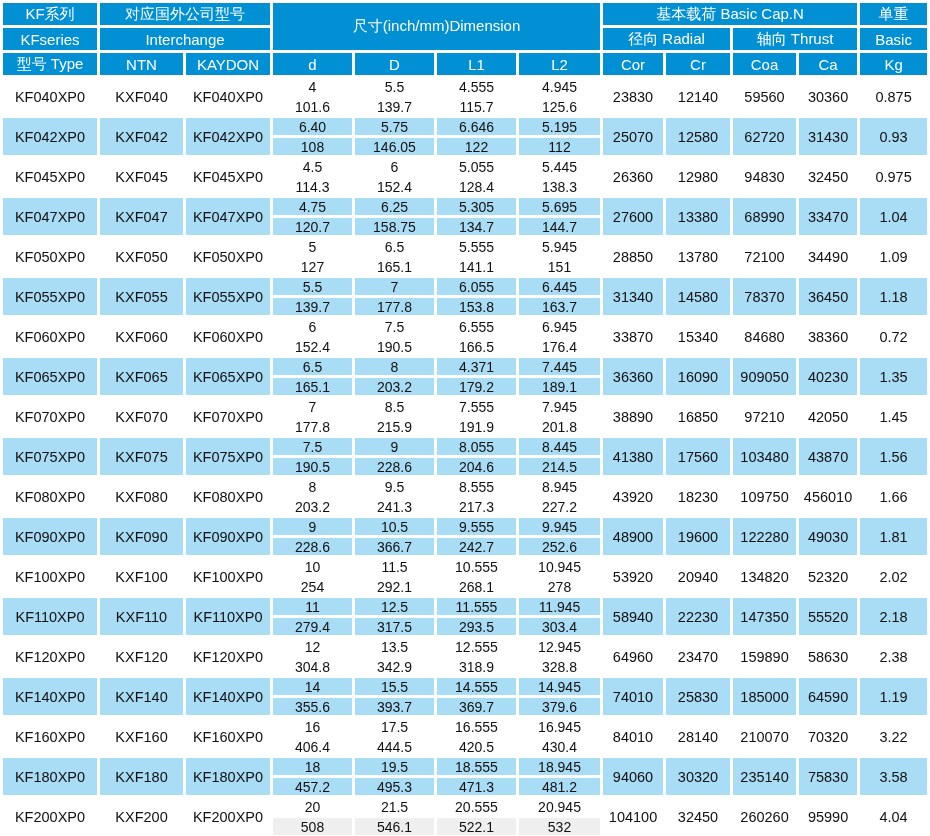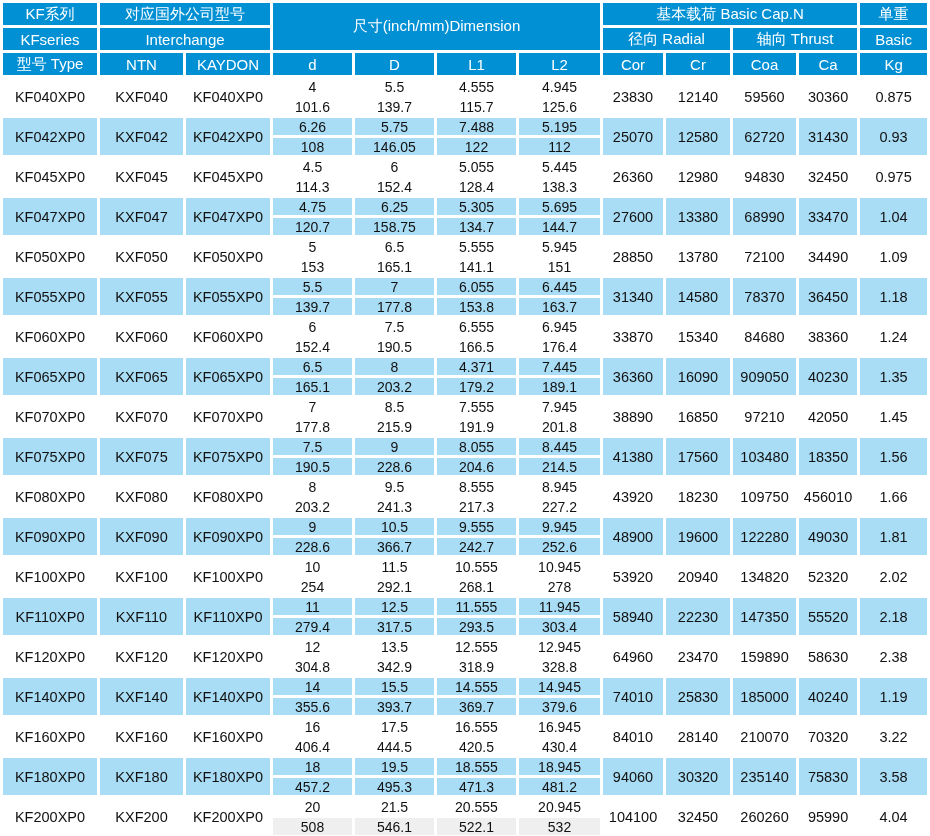--- a/index.html
+++ b/index.html
@@ -148,33 +148,33 @@
         <td>59560</td>
         <td>30360</td>
         <td>0.875</td>
       </tr>
       <tr class="alt">
         <td>KF042XP0</td>
         <td>KXF042</td>
         <td>KF042XP0</td>
         <td class="dim">
           <div class="dimwrap">
-            <div>6.26</div>
+            <div>6.40</div>
             <div>108</div>
           </div>
         </td>
         <td class="dim">
           <div class="dimwrap">
             <div>5.75</div>
             <div>146.05</div>
           </div>
         </td>
         <td class="dim">
           <div class="dimwrap">
-            <div>7.488</div>
+            <div>6.646</div>
             <div>122</div>
           </div>
         </td>
         <td class="dim">
           <div class="dimwrap">
             <div>5.195</div>
             <div>112</div>
           </div>
         </td>
         <td>25070</td>
@@ -251,21 +251,21 @@
         <td>33470</td>
         <td>1.04</td>
       </tr>
       <tr>
         <td>KF050XP0</td>
         <td>KXF050</td>
         <td>KF050XP0</td>
         <td class="dim">
           <div class="dimwrap">
             <div>5</div>
-            <div>153</div>
+            <div>127</div>
           </div>
         </td>
         <td class="dim">
           <div class="dimwrap">
             <div>6.5</div>
             <div>165.1</div>
           </div>
         </td>
         <td class="dim">
           <div class="dimwrap">
@@ -344,21 +344,21 @@
         <td class="dim">
           <div class="dimwrap">
             <div>6.945</div>
             <div>176.4</div>
           </div>
         </td>
         <td>33870</td>
         <td>15340</td>
         <td>84680</td>
         <td>38360</td>
-        <td>1.24</td>
+        <td>0.72</td>
       </tr>
       <tr class="alt">
         <td>KF065XP0</td>
         <td>KXF065</td>
         <td>KF065XP0</td>
         <td class="dim">
           <div class="dimwrap">
             <div>6.5</div>
             <div>165.1</div>
           </div>
@@ -445,21 +445,21 @@
         </td>
         <td class="dim">
           <div class="dimwrap">
             <div>8.445</div>
             <div>214.5</div>
           </div>
         </td>
         <td>41380</td>
         <td>17560</td>
         <td>103480</td>
-        <td>18350</td>
+        <td>43870</td>
         <td>1.56</td>
       </tr>
       <tr>
         <td>KF080XP0</td>
         <td>KXF080</td>
         <td>KF080XP0</td>
         <td class="dim">
           <div class="dimwrap">
             <div>8</div>
             <div>203.2</div>
@@ -649,21 +649,21 @@
         </td>
         <td class="dim">
           <div class="dimwrap">
             <div>14.945</div>
             <div>379.6</div>
           </div>
         </td>
         <td>74010</td>
         <td>25830</td>
         <td>185000</td>
-        <td>40240</td>
+        <td>64590</td>
         <td>1.19</td>
       </tr>
       <tr>
         <td>KF160XP0</td>
         <td>KXF160</td>
         <td>KF160XP0</td>
         <td class="dim">
           <div class="dimwrap">
             <div>16</div>
             <div>406.4</div>

